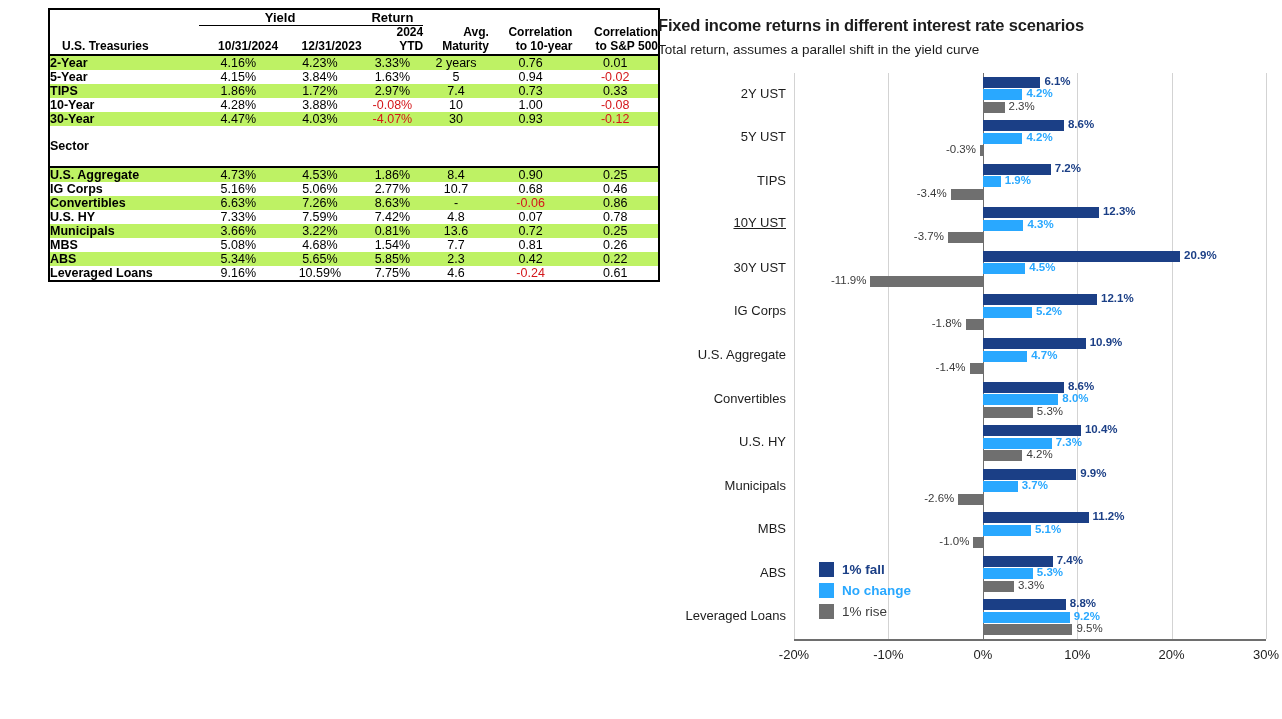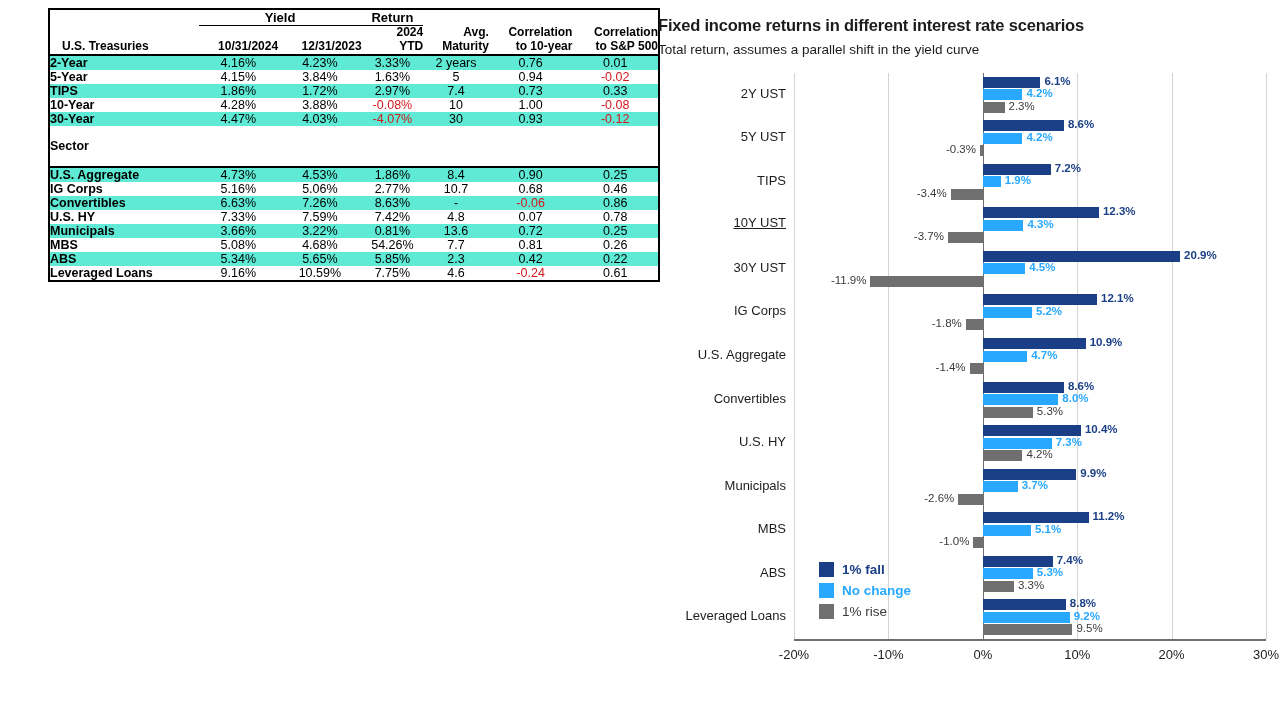--- a/index.html
+++ b/index.html
@@ -70,21 +70,21 @@
   }
   .cell {
     text-align: center;
     font-size: 12.5px;
     padding: 9px 4px;
   }
   .neg {
     color: #d4171b;
   }
   .row-shaded td {
-    background: #5eead4;
+    background: #bef264;
   }
   .row-plain td {
     background: #ffffff;
   }
   .thick-bottom td {
     border-bottom: 2px solid #000;
   }
   .header-rule td {
     border-bottom: 2px solid #000;
   }
@@ -349,21 +349,21 @@
           <td class="cell">3.22%</td>
           <td class="cell">0.81%</td>
           <td class="cell">13.6</td>
           <td class="cell">0.72</td>
           <td class="cell">0.25</td>
         </tr>
         <tr class="row-plain">
           <td class="row-name">MBS</td>
           <td class="cell">5.08%</td>
           <td class="cell">4.68%</td>
-          <td class="cell">54.26%</td>
+          <td class="cell">1.54%</td>
           <td class="cell">7.7</td>
           <td class="cell">0.81</td>
           <td class="cell">0.26</td>
         </tr>
         <tr class="row-shaded">
           <td class="row-name">ABS</td>
           <td class="cell">5.34%</td>
           <td class="cell">5.65%</td>
           <td class="cell">5.85%</td>
           <td class="cell">2.3</td>

